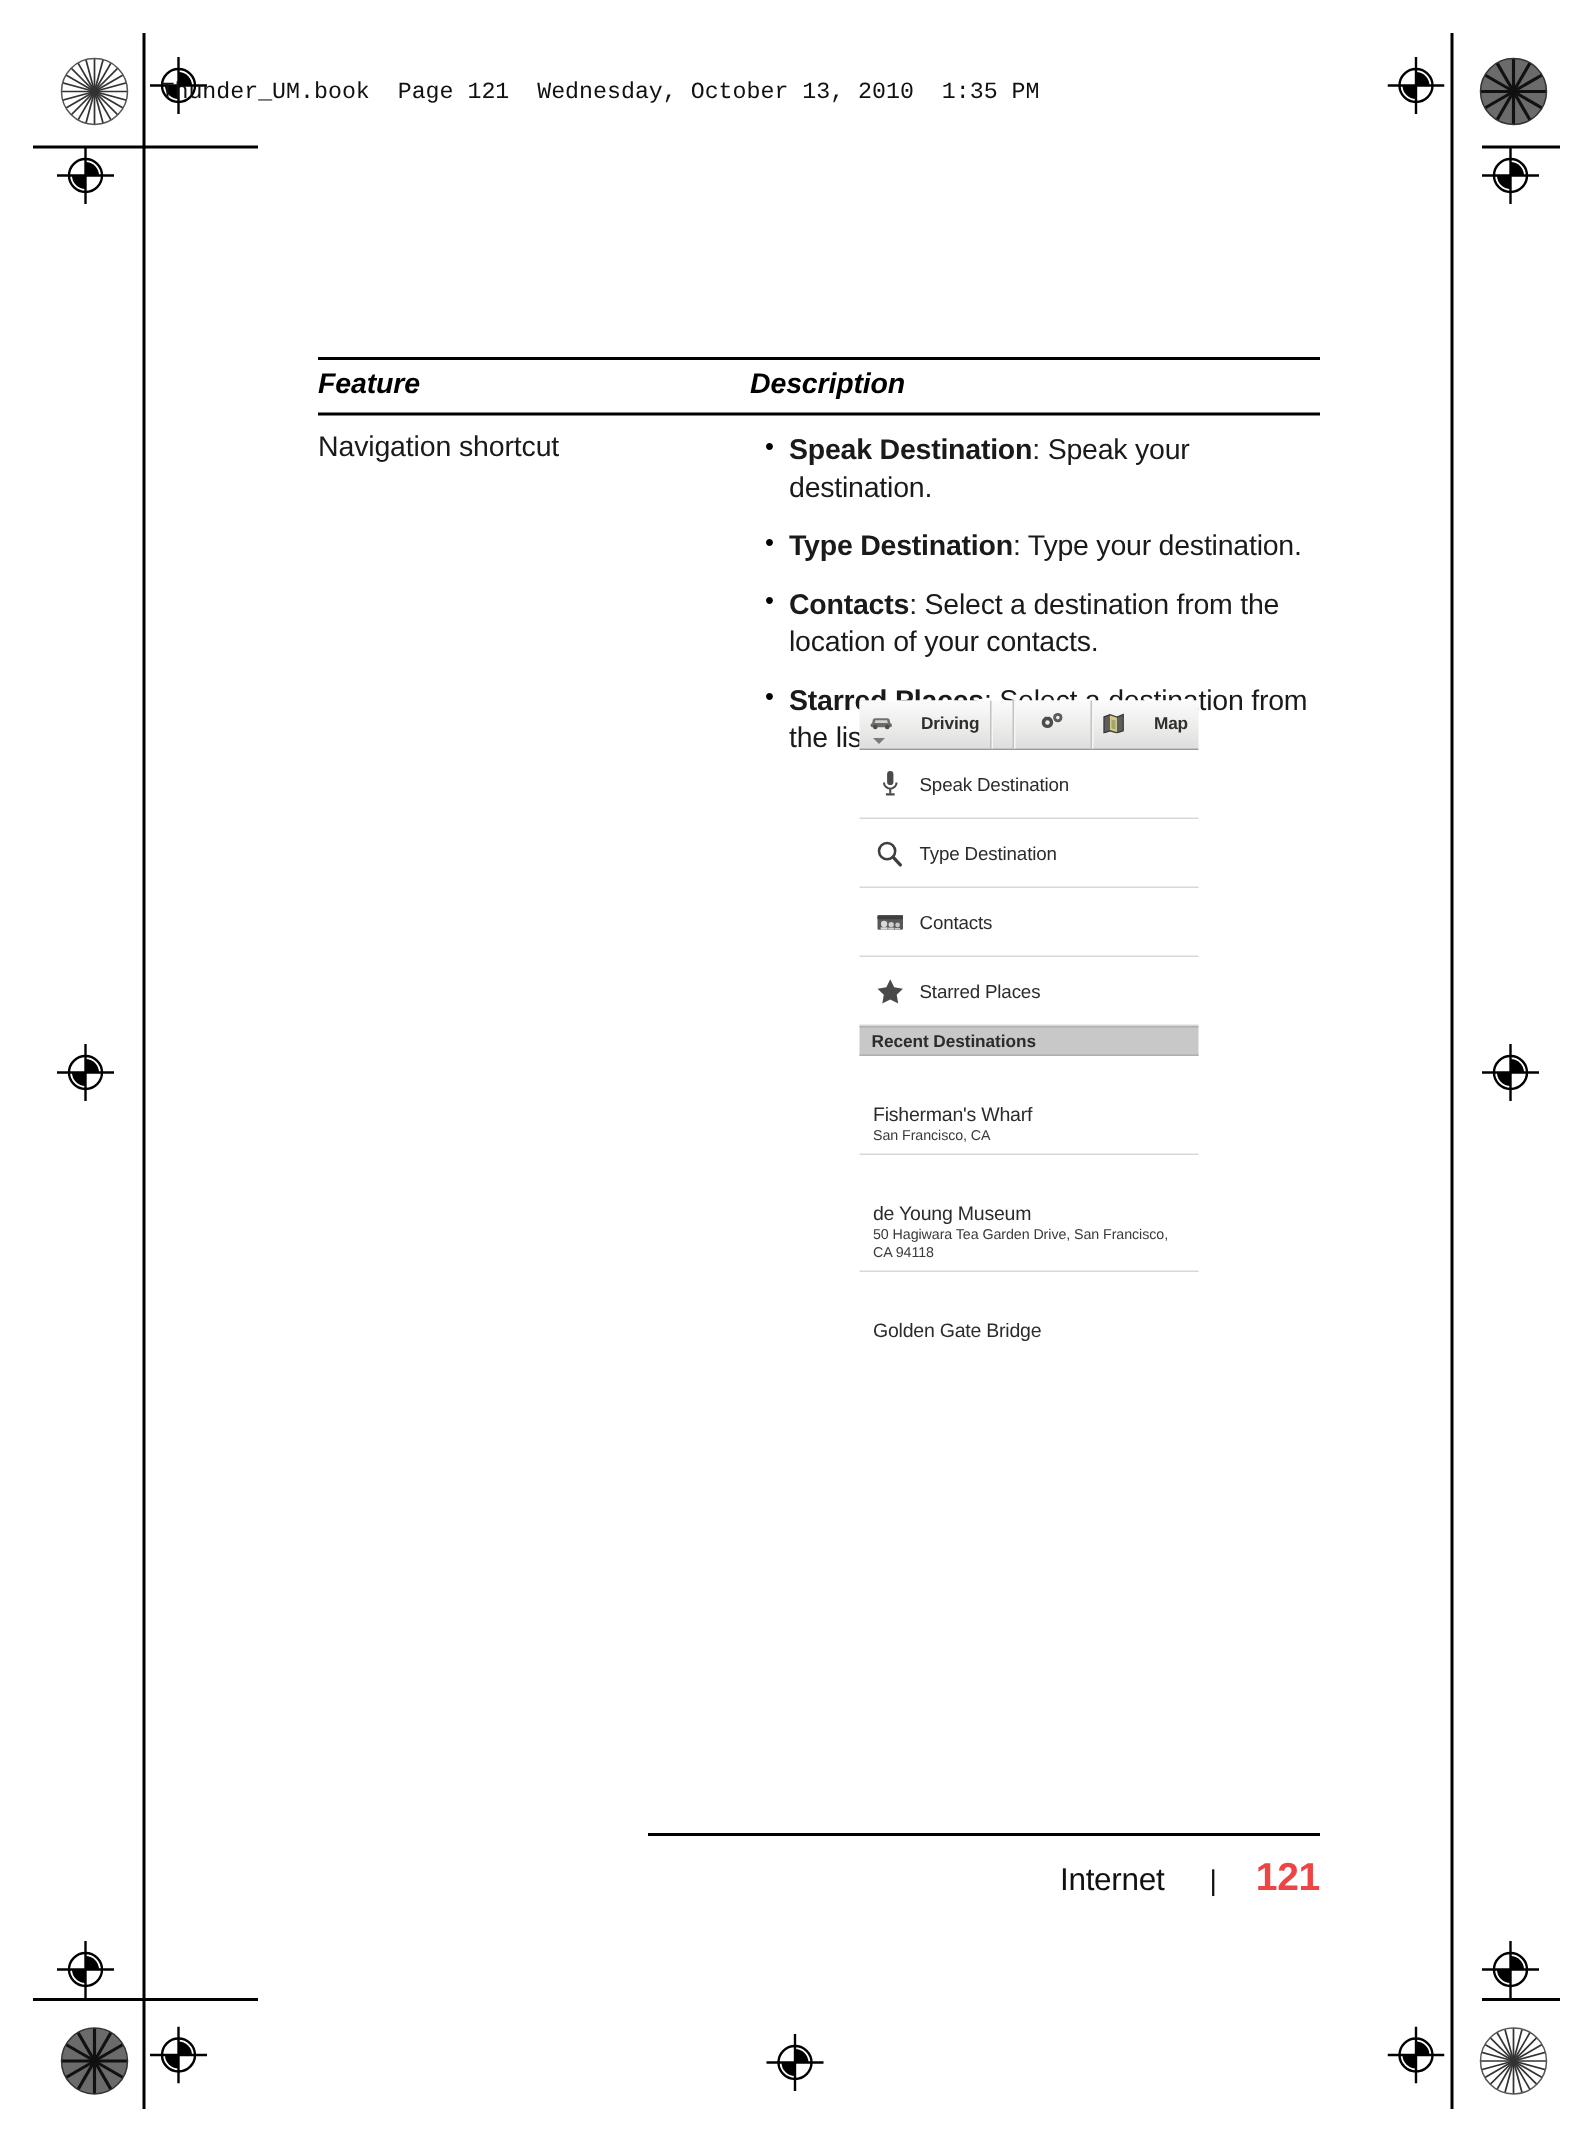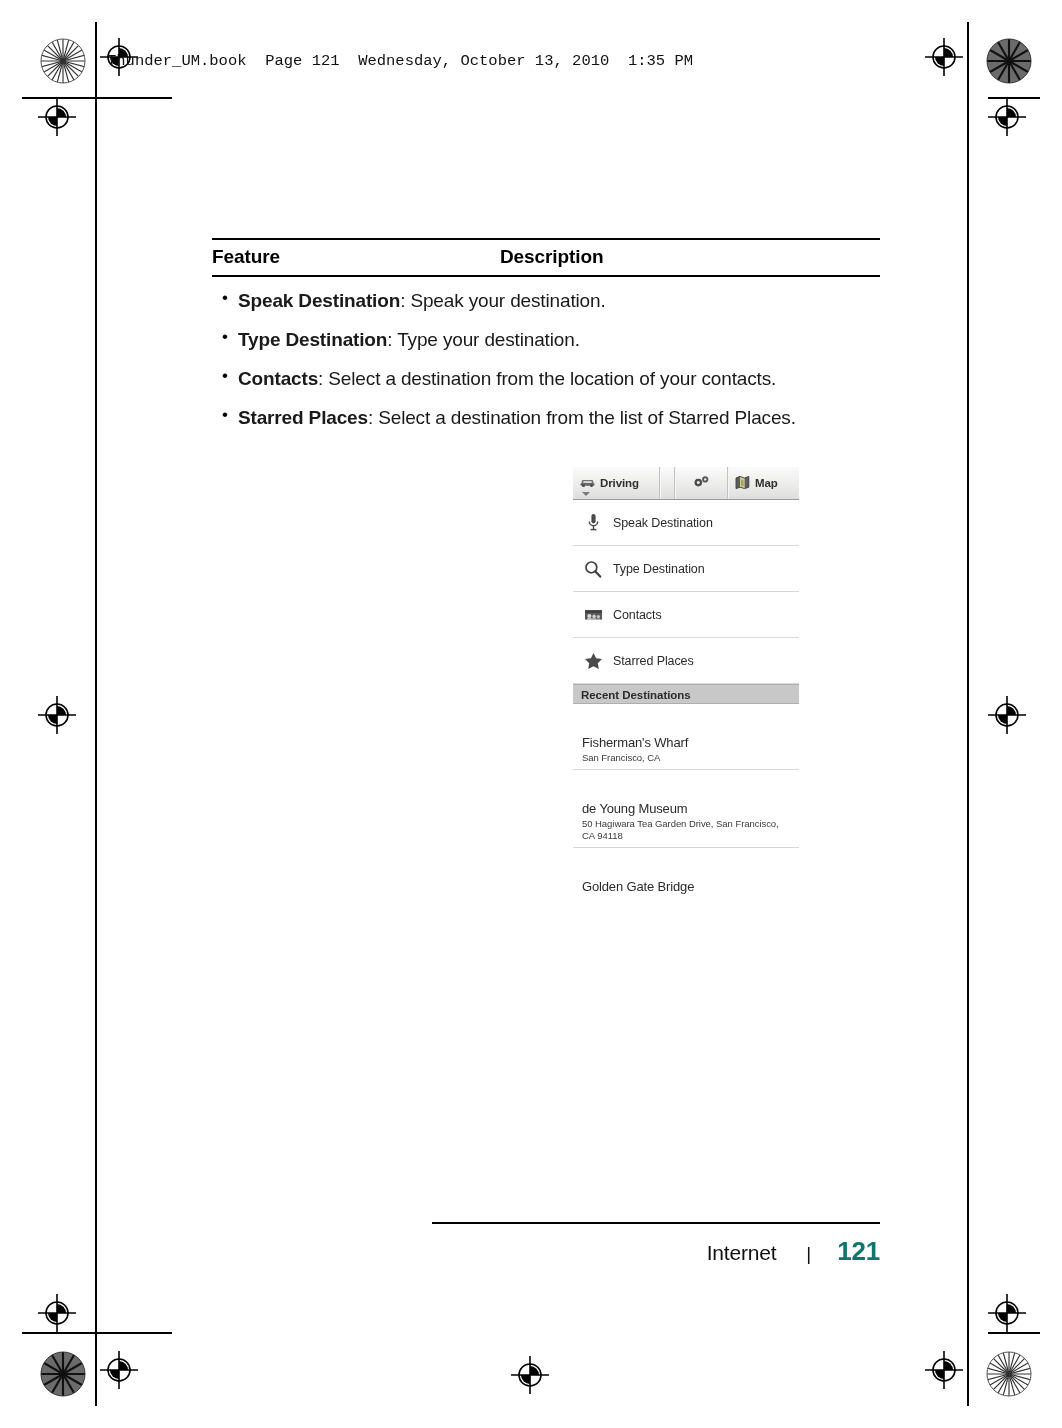--- a/index.html
+++ b/index.html
@@ -62,20 +62,21 @@
     padding: 6px 0 7px 0;
   }
   .col-feature { width: 288px; flex: 0 0 288px; }
   .col-desc { flex: 1 1 auto; }
 
   .th {
     font-size: 19px;
     font-weight: bold;
     color: #000;
     letter-spacing: -0.1px;
+    font-style: italic;
   }
 
   .tbl-body {
     display: flex;
     padding-top: 11px;
   }
   .cell-feature {
     width: 288px;
     flex: 0 0 288px;
     font-size: 19px;
@@ -127,21 +128,21 @@
   .shot-toolbar {
     display: flex;
     align-items: stretch;
     height: 32px;
     background: linear-gradient(to bottom, #fbfbfb 0%, #ececeb 55%, #dedede 100%);
     border-bottom: 1px solid #9a9a9a;
   }
   .tb-cell {
     display: flex;
     align-items: center;
-    gap: 5px;
+    gap: 19px;
     padding: 0 7px;
     position: relative;
   }
   .tb-sep {
     width: 1px;
     background: #c2c2c2;
     box-shadow: 1px 0 0 #f6f6f6;
   }
   .tb-label {
     font-size: 11.5px;
@@ -233,21 +234,21 @@
     letter-spacing: -0.2px;
   }
   .foot-bar {
     font-size: 19px;
     color: #111;
     margin: 0 26px 0 30px;
   }
   .foot-num {
     font-size: 26px;
     font-weight: bold;
-    color: #0f766e;
+    color: #ef4444;
     letter-spacing: -0.2px;
   }
   .footer-rule {
     position: absolute;
     left: 432px;
     top: 1222px;
     width: 448px;
     height: 1.6px;
     background: #000;
   }
@@ -515,20 +516,21 @@
       <span class="th">Feature</span>
     </div>
     <div class="col-desc">
       <span class="th">Description</span>
     </div>
   </div>
 
   <div class="tbl-rule-mid"></div>
 
   <div class="tbl-body">
+    <div class="cell-feature">Navigation shortcut</div>
     <div class="cell-desc">
       <ul class="bullets">
         <li><span class="b-term">Speak Destination</span><span>: Speak your destination.</span></li>
         <li><span class="b-term">Type Destination</span><span>: Type your destination.</span></li>
         <li><span class="b-term">Contacts</span><span>: Select a destination from the location of your contacts.</span></li>
         <li><span class="b-term">Starred Places</span><span>: Select a destination from the list of Starred Places.</span></li>
       </ul>
     </div>
   </div>
 </div>

